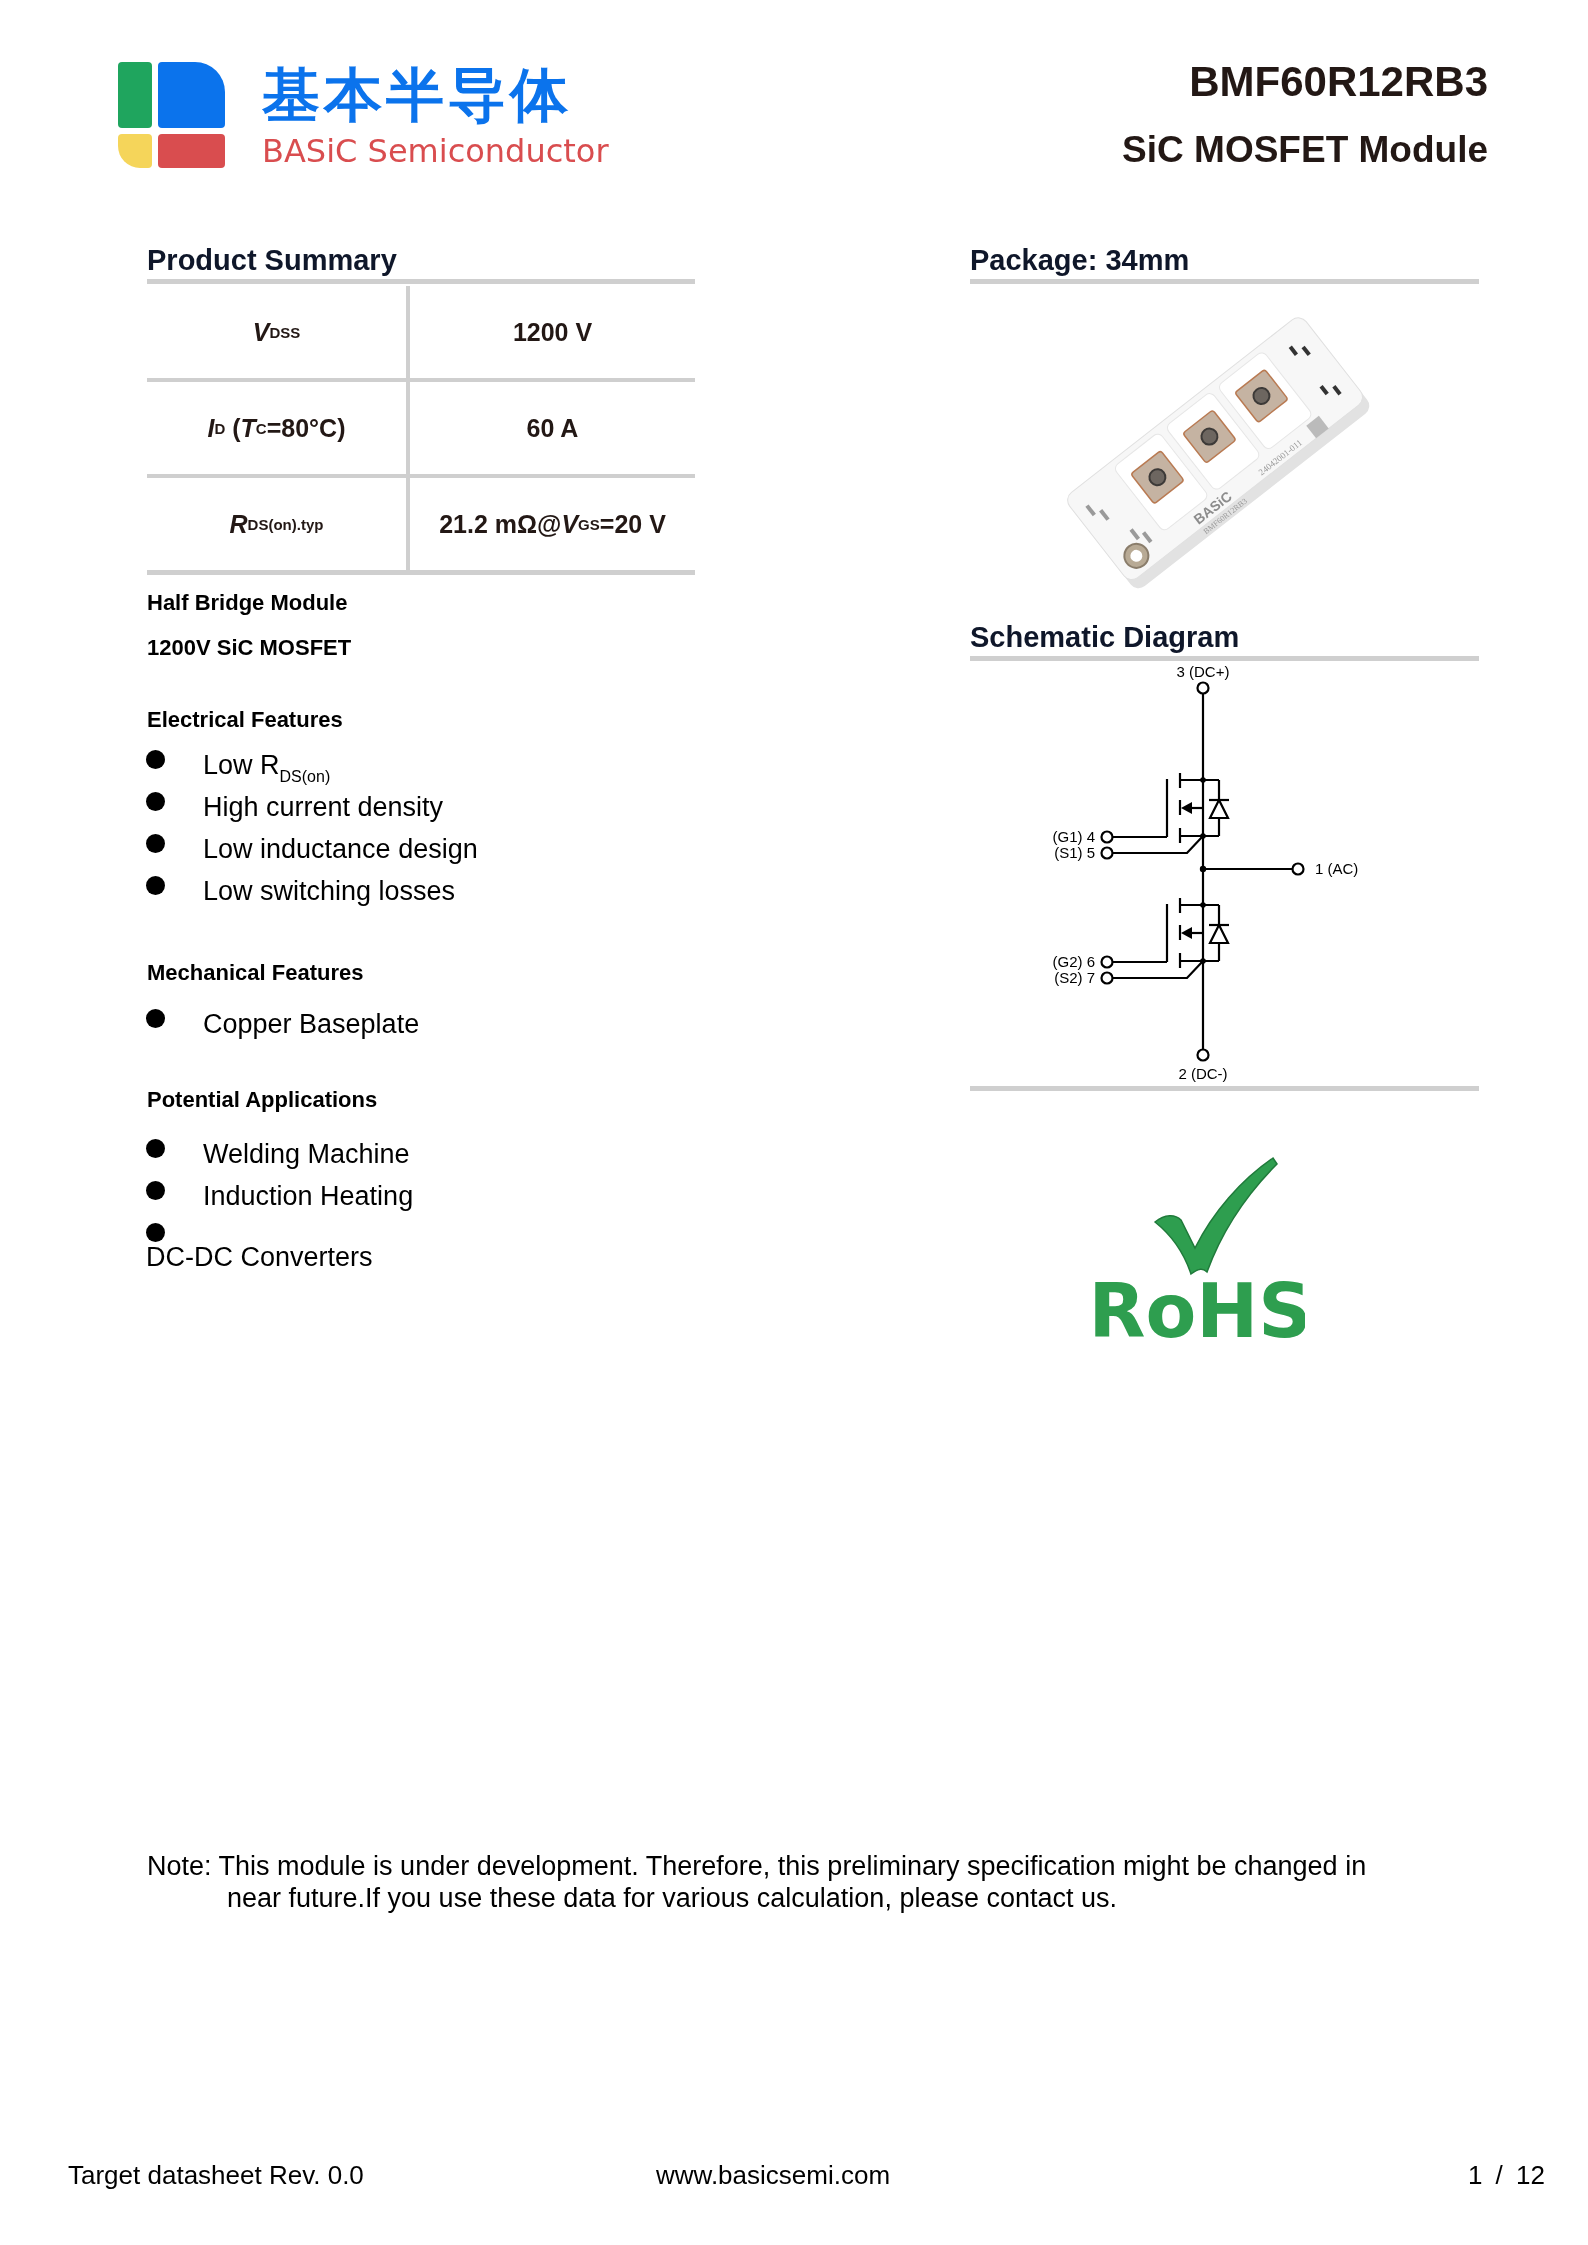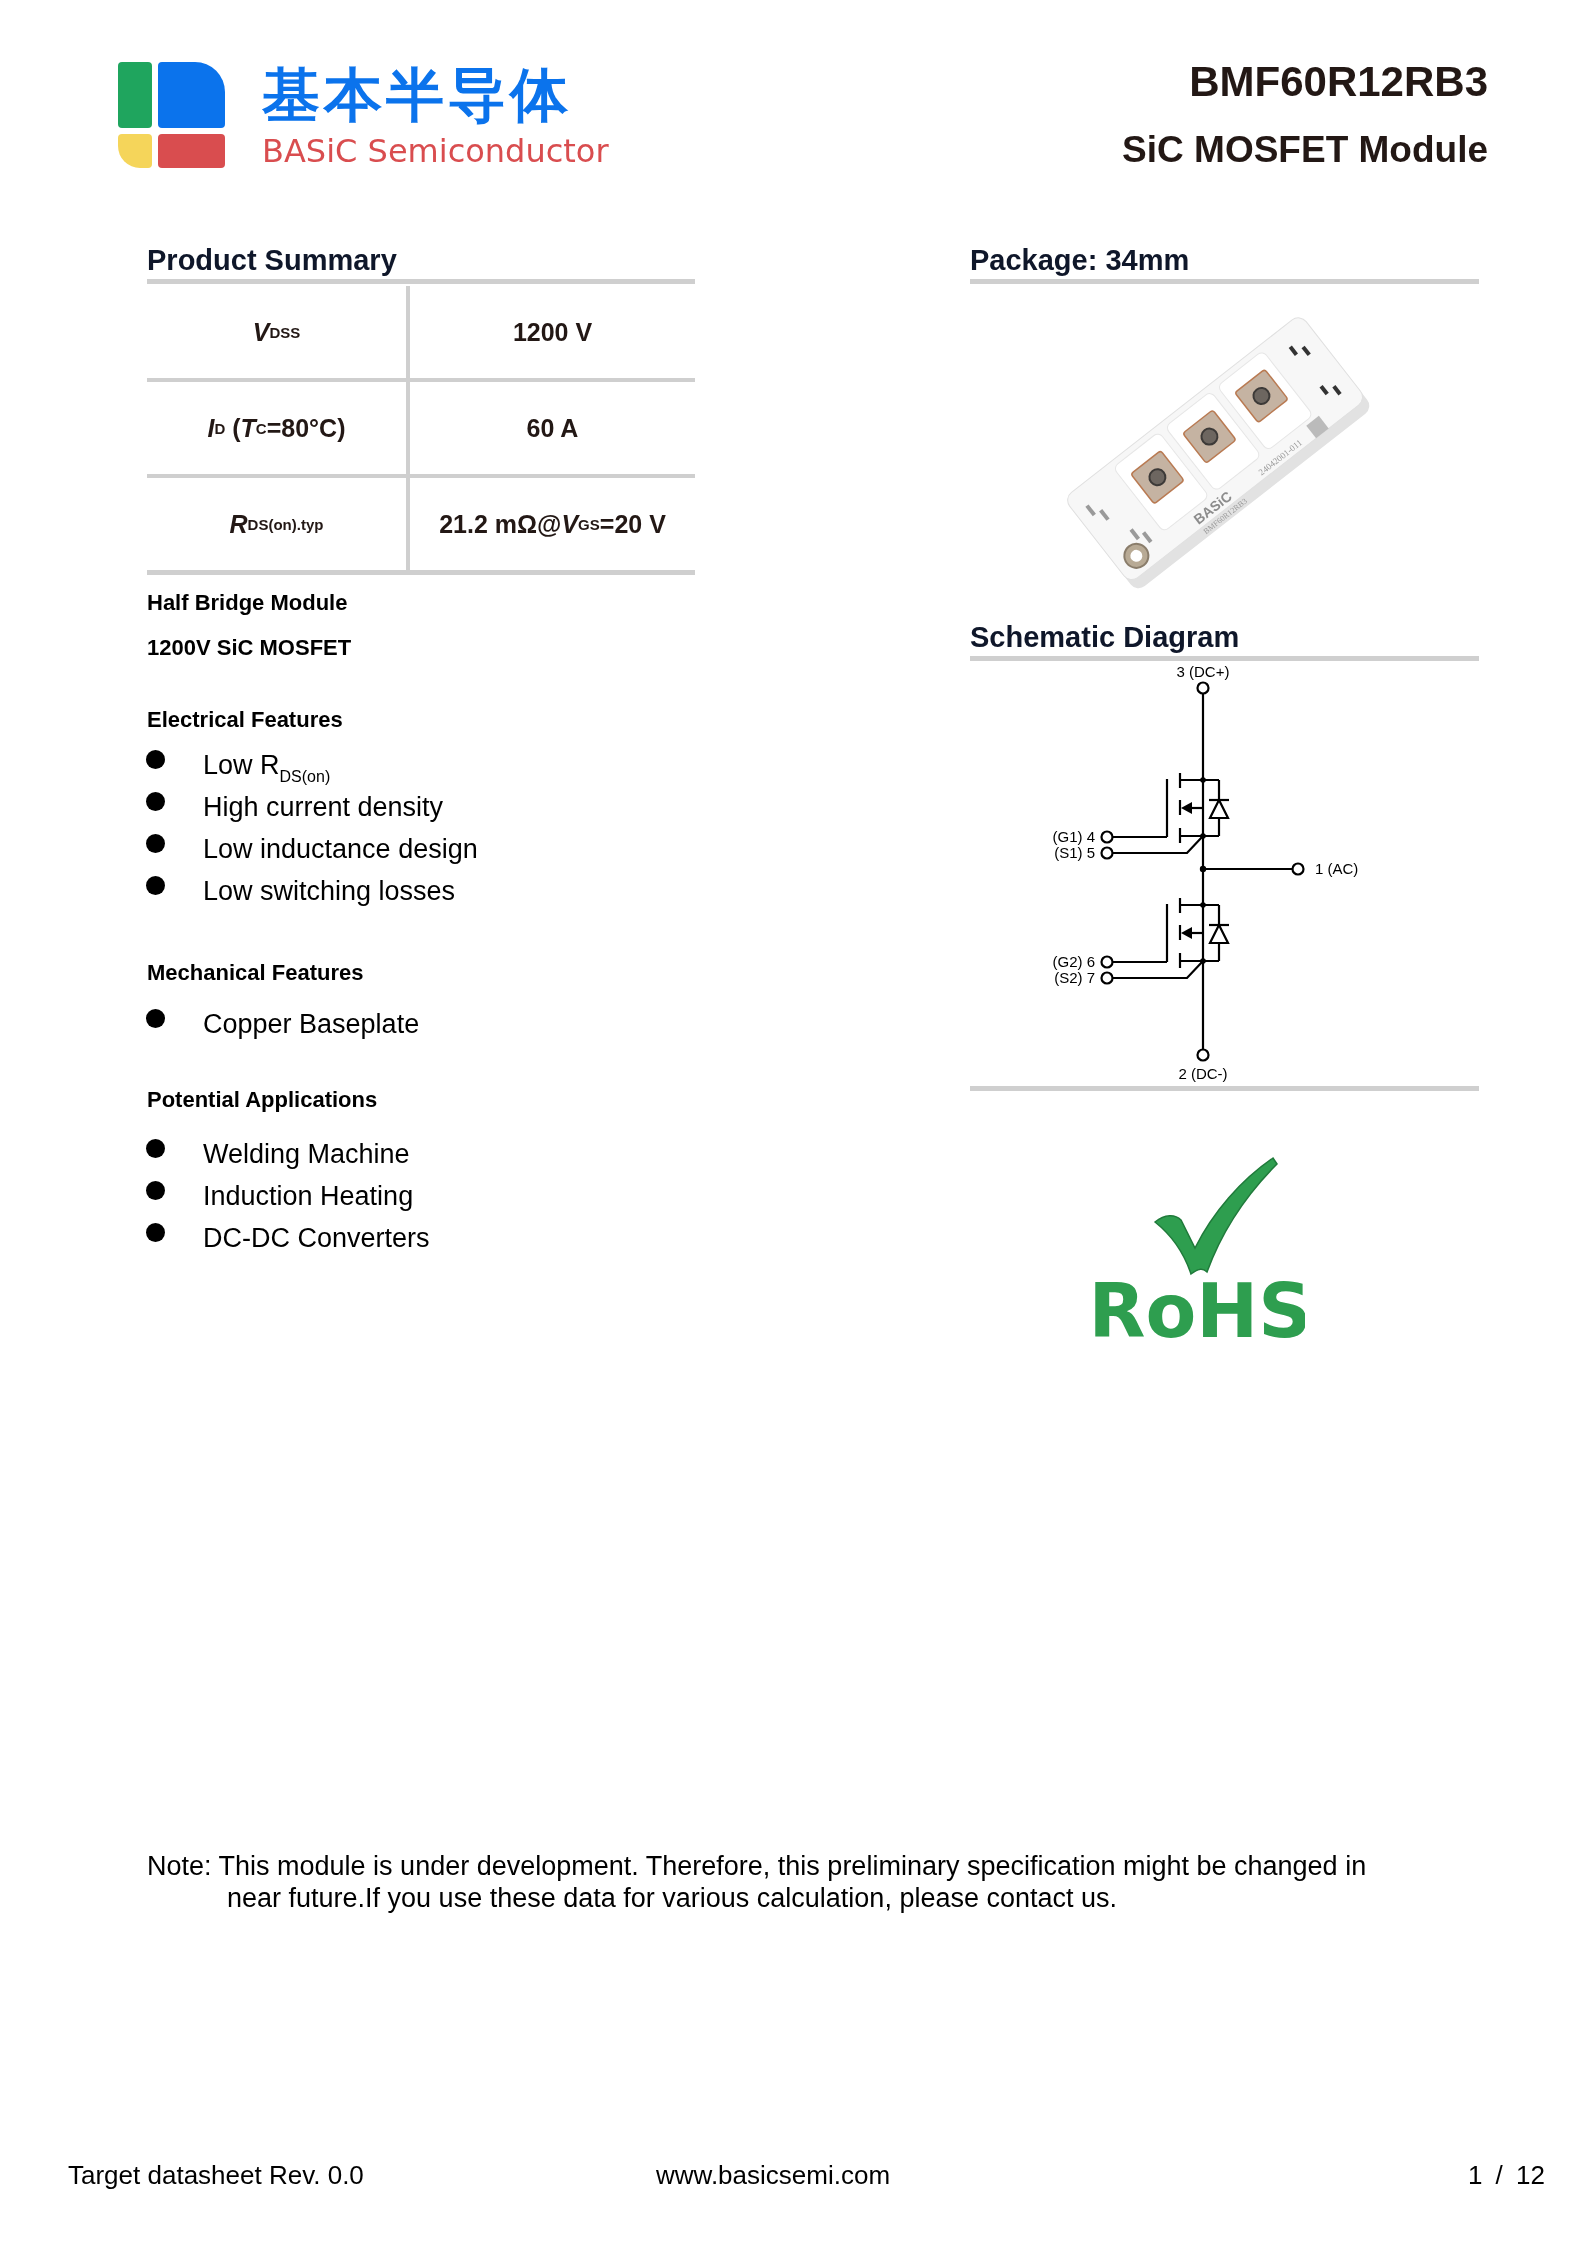--- a/index.html
+++ b/index.html
@@ -123,21 +123,21 @@
 
 <div class="abs sub-title" style="left:147px; top:1082px;">Potential Applications</div>
 <div class="bullet-item" style="top:1139px;">
   <span class="bullet-dot"></span>
   <span class="bullet-text">Welding Machine</span>
 </div>
 <div class="bullet-item" style="top:1181px;">
   <span class="bullet-dot"></span>
   <span class="bullet-text">Induction Heating</span>
 </div>
-<div class="bullet-item" style="top:1223px;">
+<div class="bullet-item" style="top:1223px;flex-direction:column;">
   <span class="bullet-dot"></span>
   <span class="bullet-text">DC-DC Converters</span>
 </div>
 
 <div class="abs h-sec" style="left:970px; top:243px;">Package: 34mm</div>
 <div class="rule" style="left:970px; top:279px; width:509px;"></div>
 
 <svg class="abs" style="left:1060px; top:295px;" width="320" height="320" viewBox="0 0 320 320">
   <g transform="translate(160,160) rotate(-38)">
 

